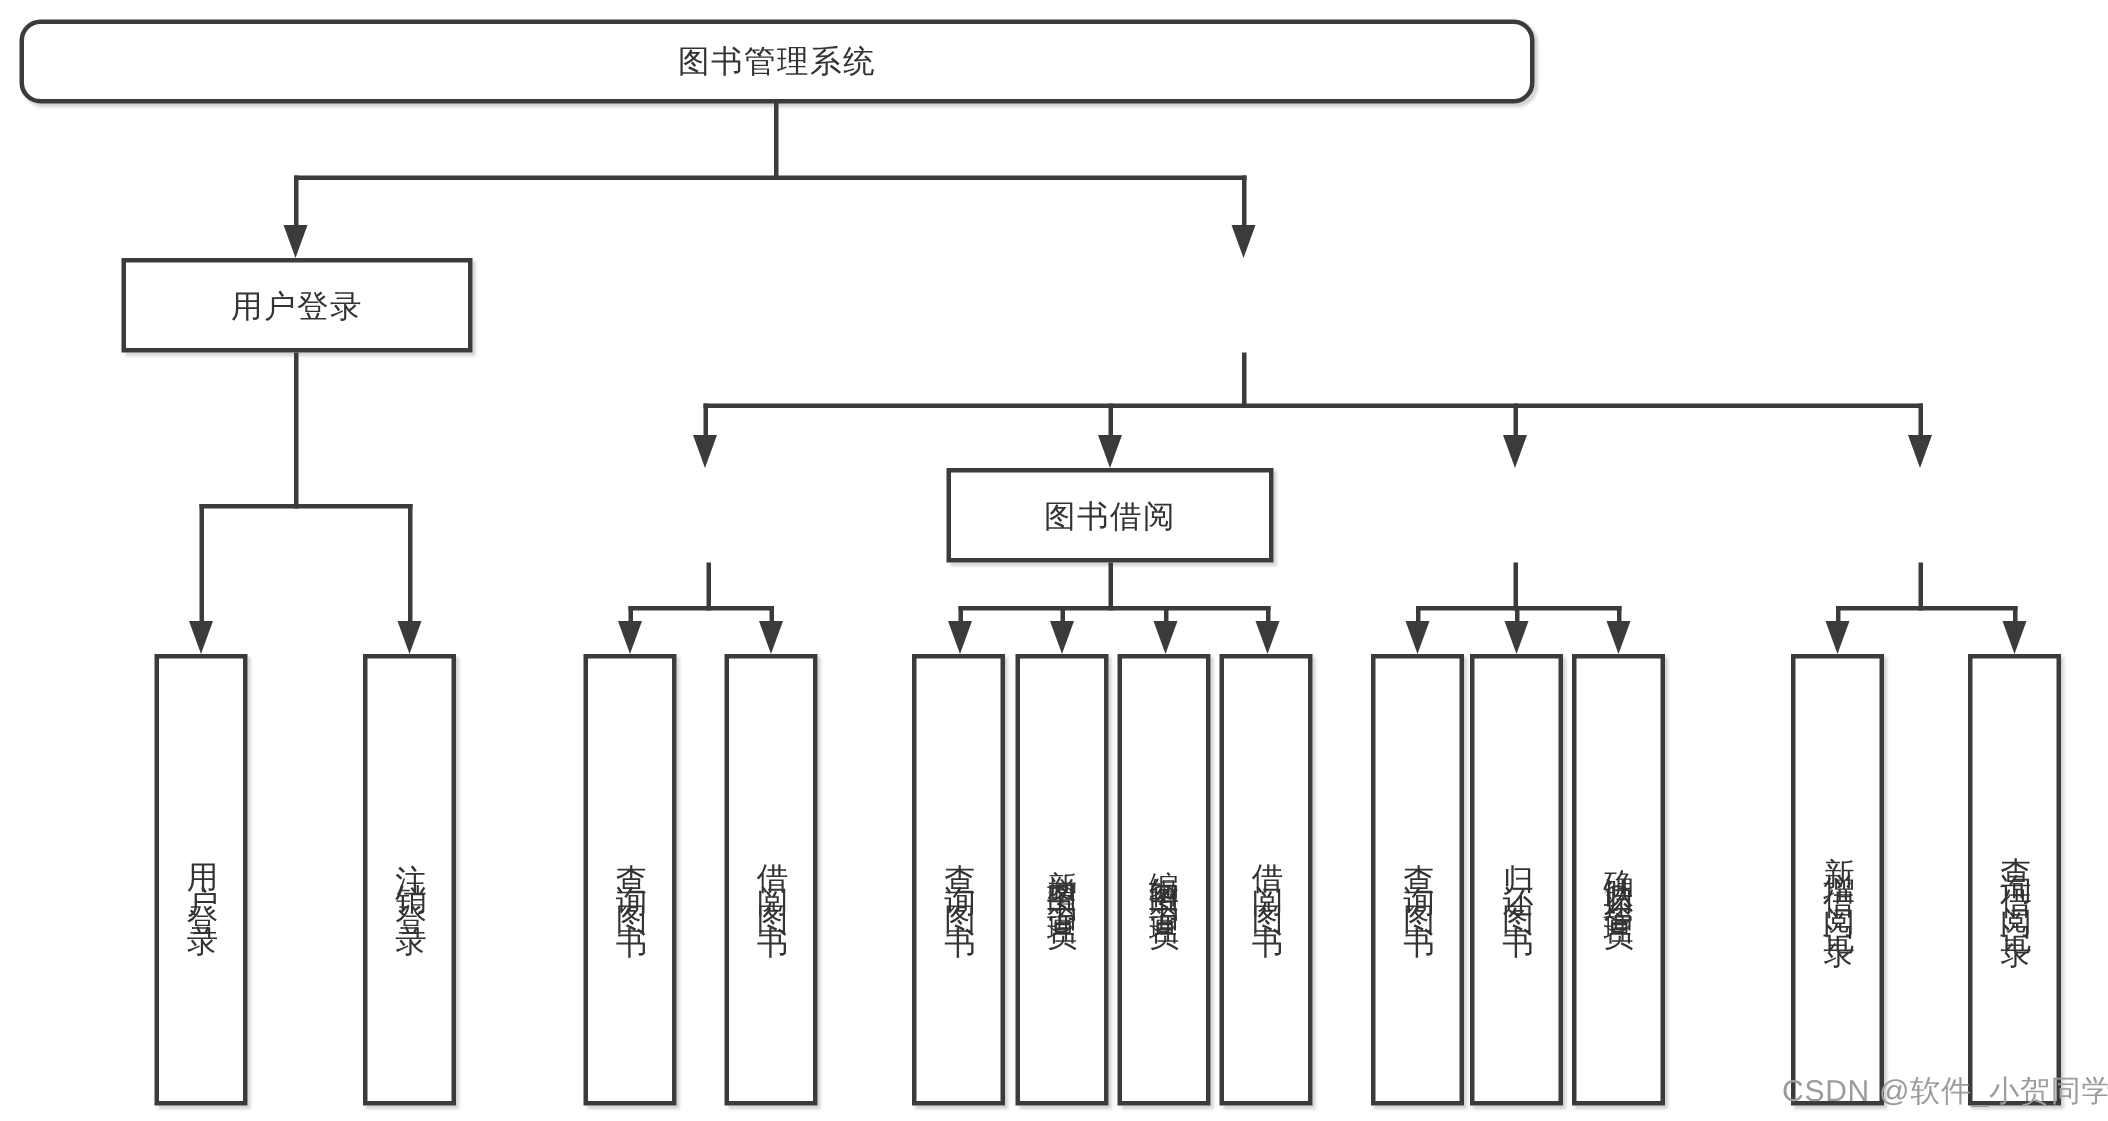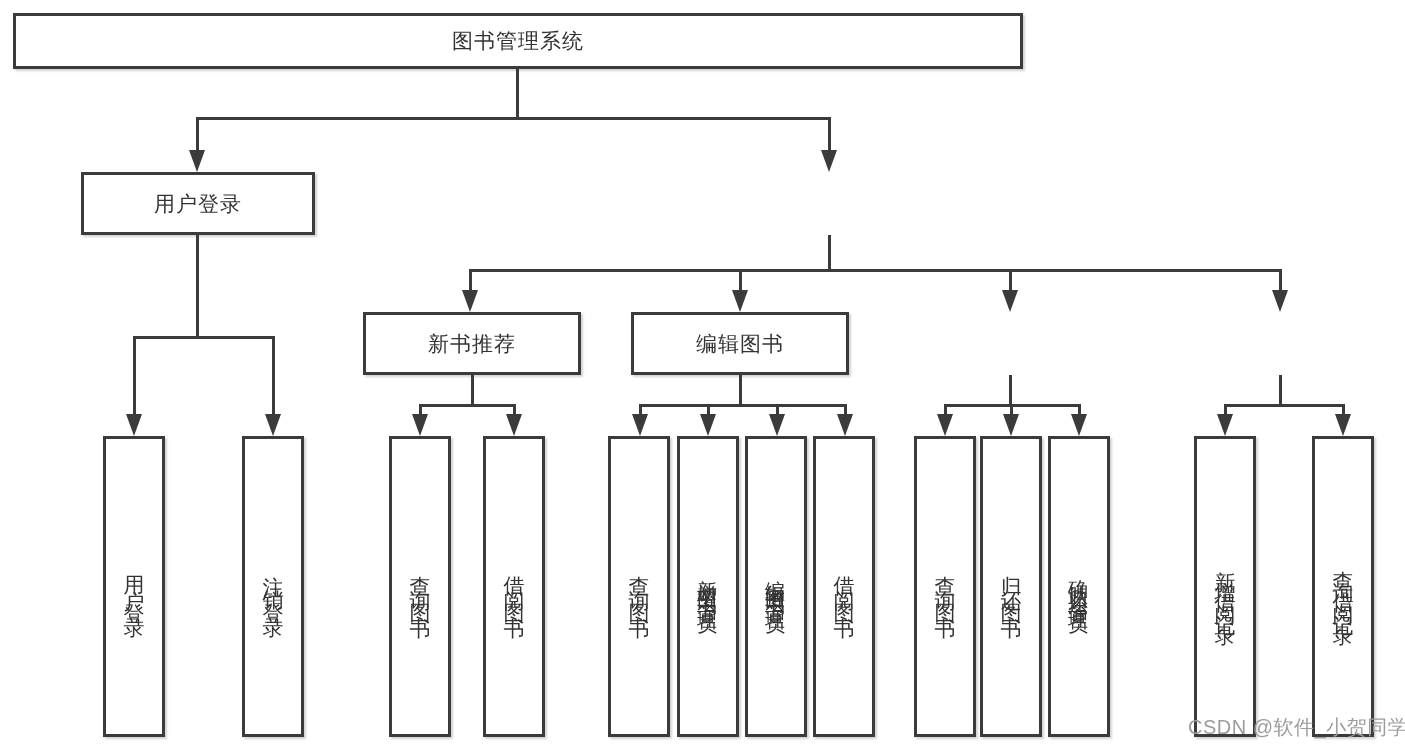--- a/index.html
+++ b/index.html
@@ -25,21 +25,21 @@
     position: absolute;
     background: #ffffff;
     border: 3px solid var(--line);
     color: var(--text);
     display: flex;
     align-items: center;
     justify-content: center;
     box-shadow: 2px 2px 2px rgba(130,130,130,0.35);
   }
   .hbox { font-size: 21px; letter-spacing: 1px; }
-  .root-box  { left: 13px;  top: 13px;  width: 1010px; height: 56px; }
+  .root-box  { left: 13px;  top: 13px;  width: 1010px; height: 56px; border-radius: 14px; }
   .lvl2 { top: 172px; width: 234px; height: 63px; }
   .lvl3 { top: 312px; width: 218px; height: 63px; }
   .leaf { top: 436px; width: 62px; height: 301px; }
   .leaf .vtext {
     writing-mode: vertical-rl;
     text-orientation: mixed;
     font-size: 21px;
     letter-spacing: 14px;
     white-space: nowrap;
   }
@@ -97,25 +97,22 @@
   <div class="l" style="left:469px; top:269px; width:813px; height:3px;"></div>
   <div class="l" style="left:469px;  top:269px; width:3px; height:25px;"></div>
   <div class="arrow" style="left:462px;  top:290px;"></div>
   <div class="l" style="left:739px;  top:269px; width:3px; height:25px;"></div>
   <div class="arrow" style="left:732px;  top:290px;"></div>
   <div class="l" style="left:1009px; top:269px; width:3px; height:25px;"></div>
   <div class="arrow" style="left:1002px; top:290px;"></div>
   <div class="l" style="left:1279px; top:269px; width:3px; height:25px;"></div>
   <div class="arrow" style="left:1272px; top:290px;"></div>
 
-  <div class="box hbox lvl3" style="left:363px;">
-    <span>新书推荐</span>
-  </div>
   <div class="box hbox lvl3" style="left:631px;">
-    <span>编辑图书</span>
+    <span>图书借阅</span>
   </div>
 
   <div class="l" style="left:471px; top:375px; width:3px; height:32px;"></div>
   <div class="l" style="left:419px; top:404px; width:97px; height:3px;"></div>
   <div class="l" style="left:419px; top:404px; width:3px; height:14px;"></div>
   <div class="arrow" style="left:412px; top:414px;"></div>
   <div class="l" style="left:513px; top:404px; width:3px; height:14px;"></div>
   <div class="arrow" style="left:506px; top:414px;"></div>
 
   <div class="l" style="left:739px; top:375px; width:3px; height:32px;"></div>

